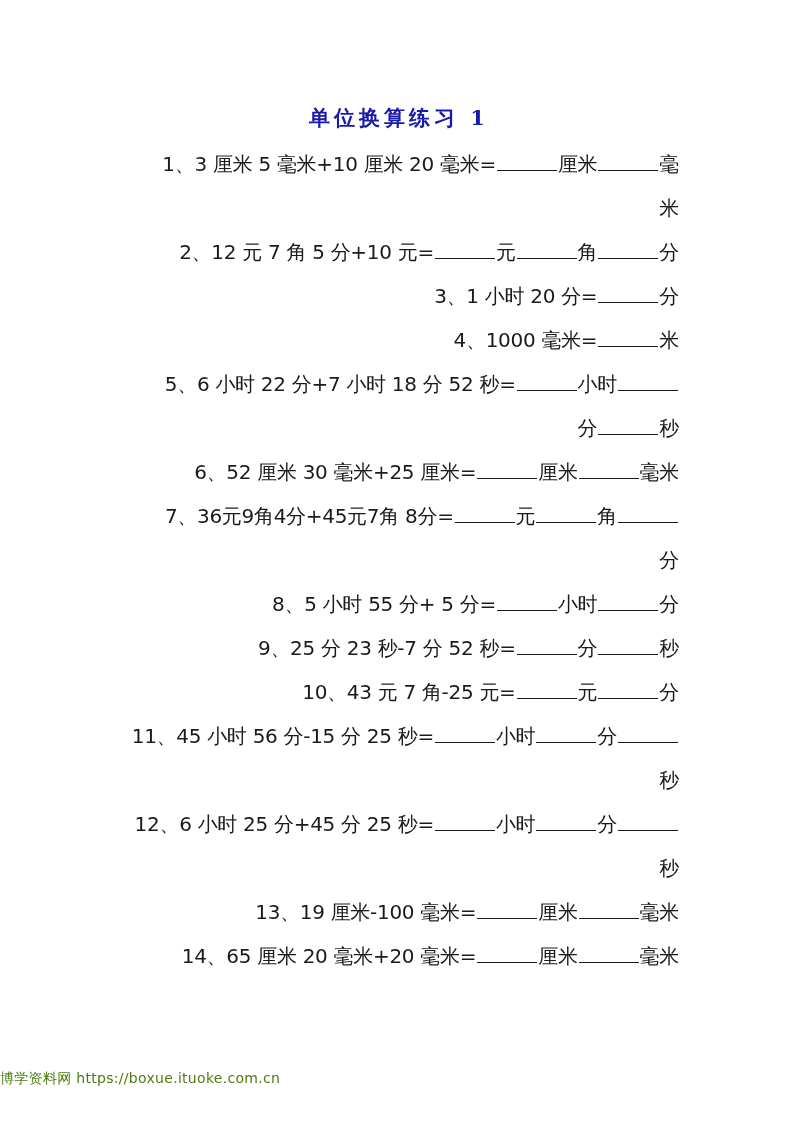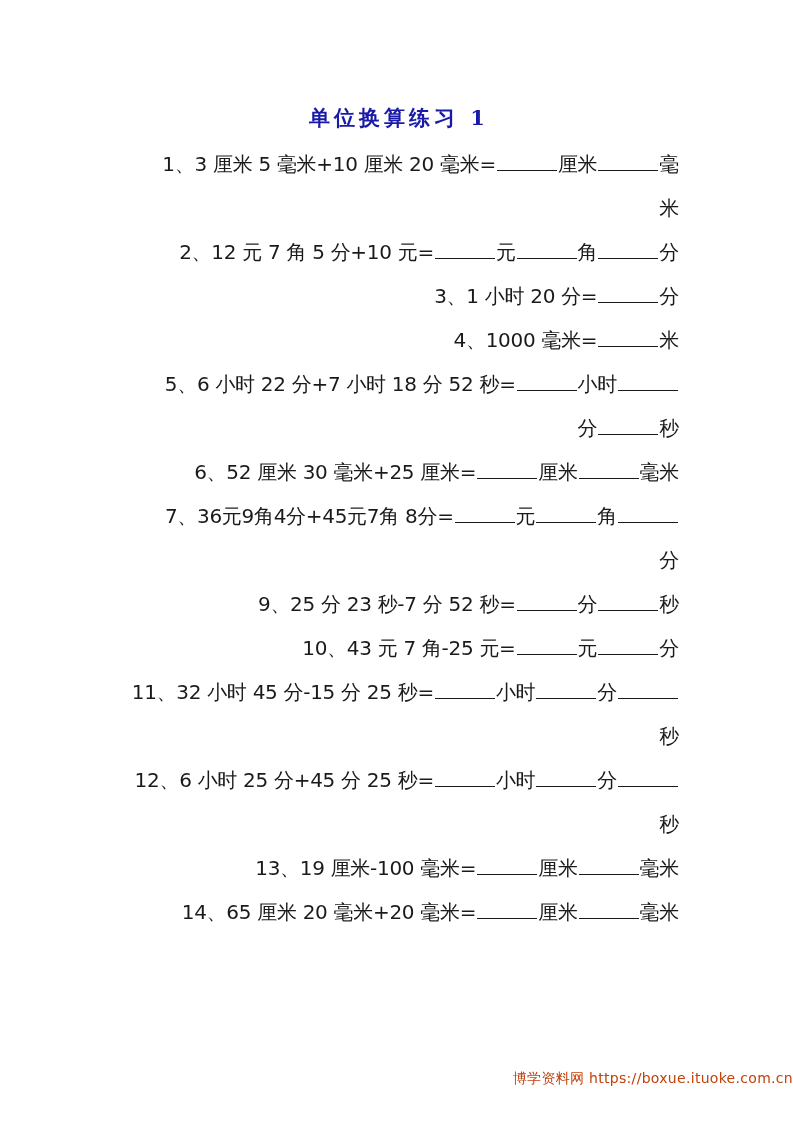--- a/index.html
+++ b/index.html
@@ -53,23 +53,23 @@
       border-bottom: 1.5px solid #1a1a1a;
       height: 18px;
       vertical-align: baseline;
       margin: 0 1px;
     }
     .footer {
       position: absolute;
       top: 1070px;
       left: 0;
       width: 793px;
-      text-align: right;
+      text-align: left;
       font-size: 14px;
-      color: #c2410c;
+      color: #4d7c0f;
       letter-spacing: 0.3px;
     }
   </style>
 </head>
 <body>
 
 <div class="page">
   <div class="title">单位换算练习 1</div>
   <div id="questions">
       <div class="q">
@@ -90,27 +90,30 @@
         <span class="line"><span>分</span><span class="blank"></span><span>秒</span></span>
       </div>
       <div class="q">
         <span class="line"><span>6、52 厘米 30 毫米+25 厘米=</span><span class="blank"></span><span>厘米</span><span class="blank"></span><span>毫米</span></span>
       </div>
       <div class="q">
         <span class="line"><span>7、36元9角4分+45元7角  8分=</span><span class="blank"></span><span>元</span><span class="blank"></span><span>角</span><span class="blank"></span></span>
         <span class="line"><span>分</span></span>
       </div>
       <div class="q">
+        <span class="line"><span>8、5 小时 55 分+ 5 分=</span><span class="blank"></span><span>小时</span><span class="blank"></span><span>分</span></span>
+      </div>
+      <div class="q">
         <span class="line"><span>9、25 分 23 秒-7 分 52 秒=</span><span class="blank"></span><span>分</span><span class="blank"></span><span>秒</span></span>
       </div>
       <div class="q">
         <span class="line"><span>10、43 元 7 角-25 元=</span><span class="blank"></span><span>元</span><span class="blank"></span><span>分</span></span>
       </div>
       <div class="q">
-        <span class="line"><span>11、32 小时 45 分-15 分 25 秒=</span><span class="blank"></span><span>小时</span><span class="blank"></span><span>分</span><span class="blank"></span></span>
+        <span class="line"><span>11、45 小时 56 分-15 分 25 秒=</span><span class="blank"></span><span>小时</span><span class="blank"></span><span>分</span><span class="blank"></span></span>
         <span class="line"><span>秒</span></span>
       </div>
       <div class="q">
         <span class="line"><span>12、6 小时 25 分+45 分 25 秒=</span><span class="blank"></span><span>小时</span><span class="blank"></span><span>分</span><span class="blank"></span></span>
         <span class="line"><span>秒</span></span>
       </div>
       <div class="q">
         <span class="line"><span>13、19 厘米-100 毫米=</span><span class="blank"></span><span>厘米</span><span class="blank"></span><span>毫米</span></span>
       </div>
       <div class="q">

